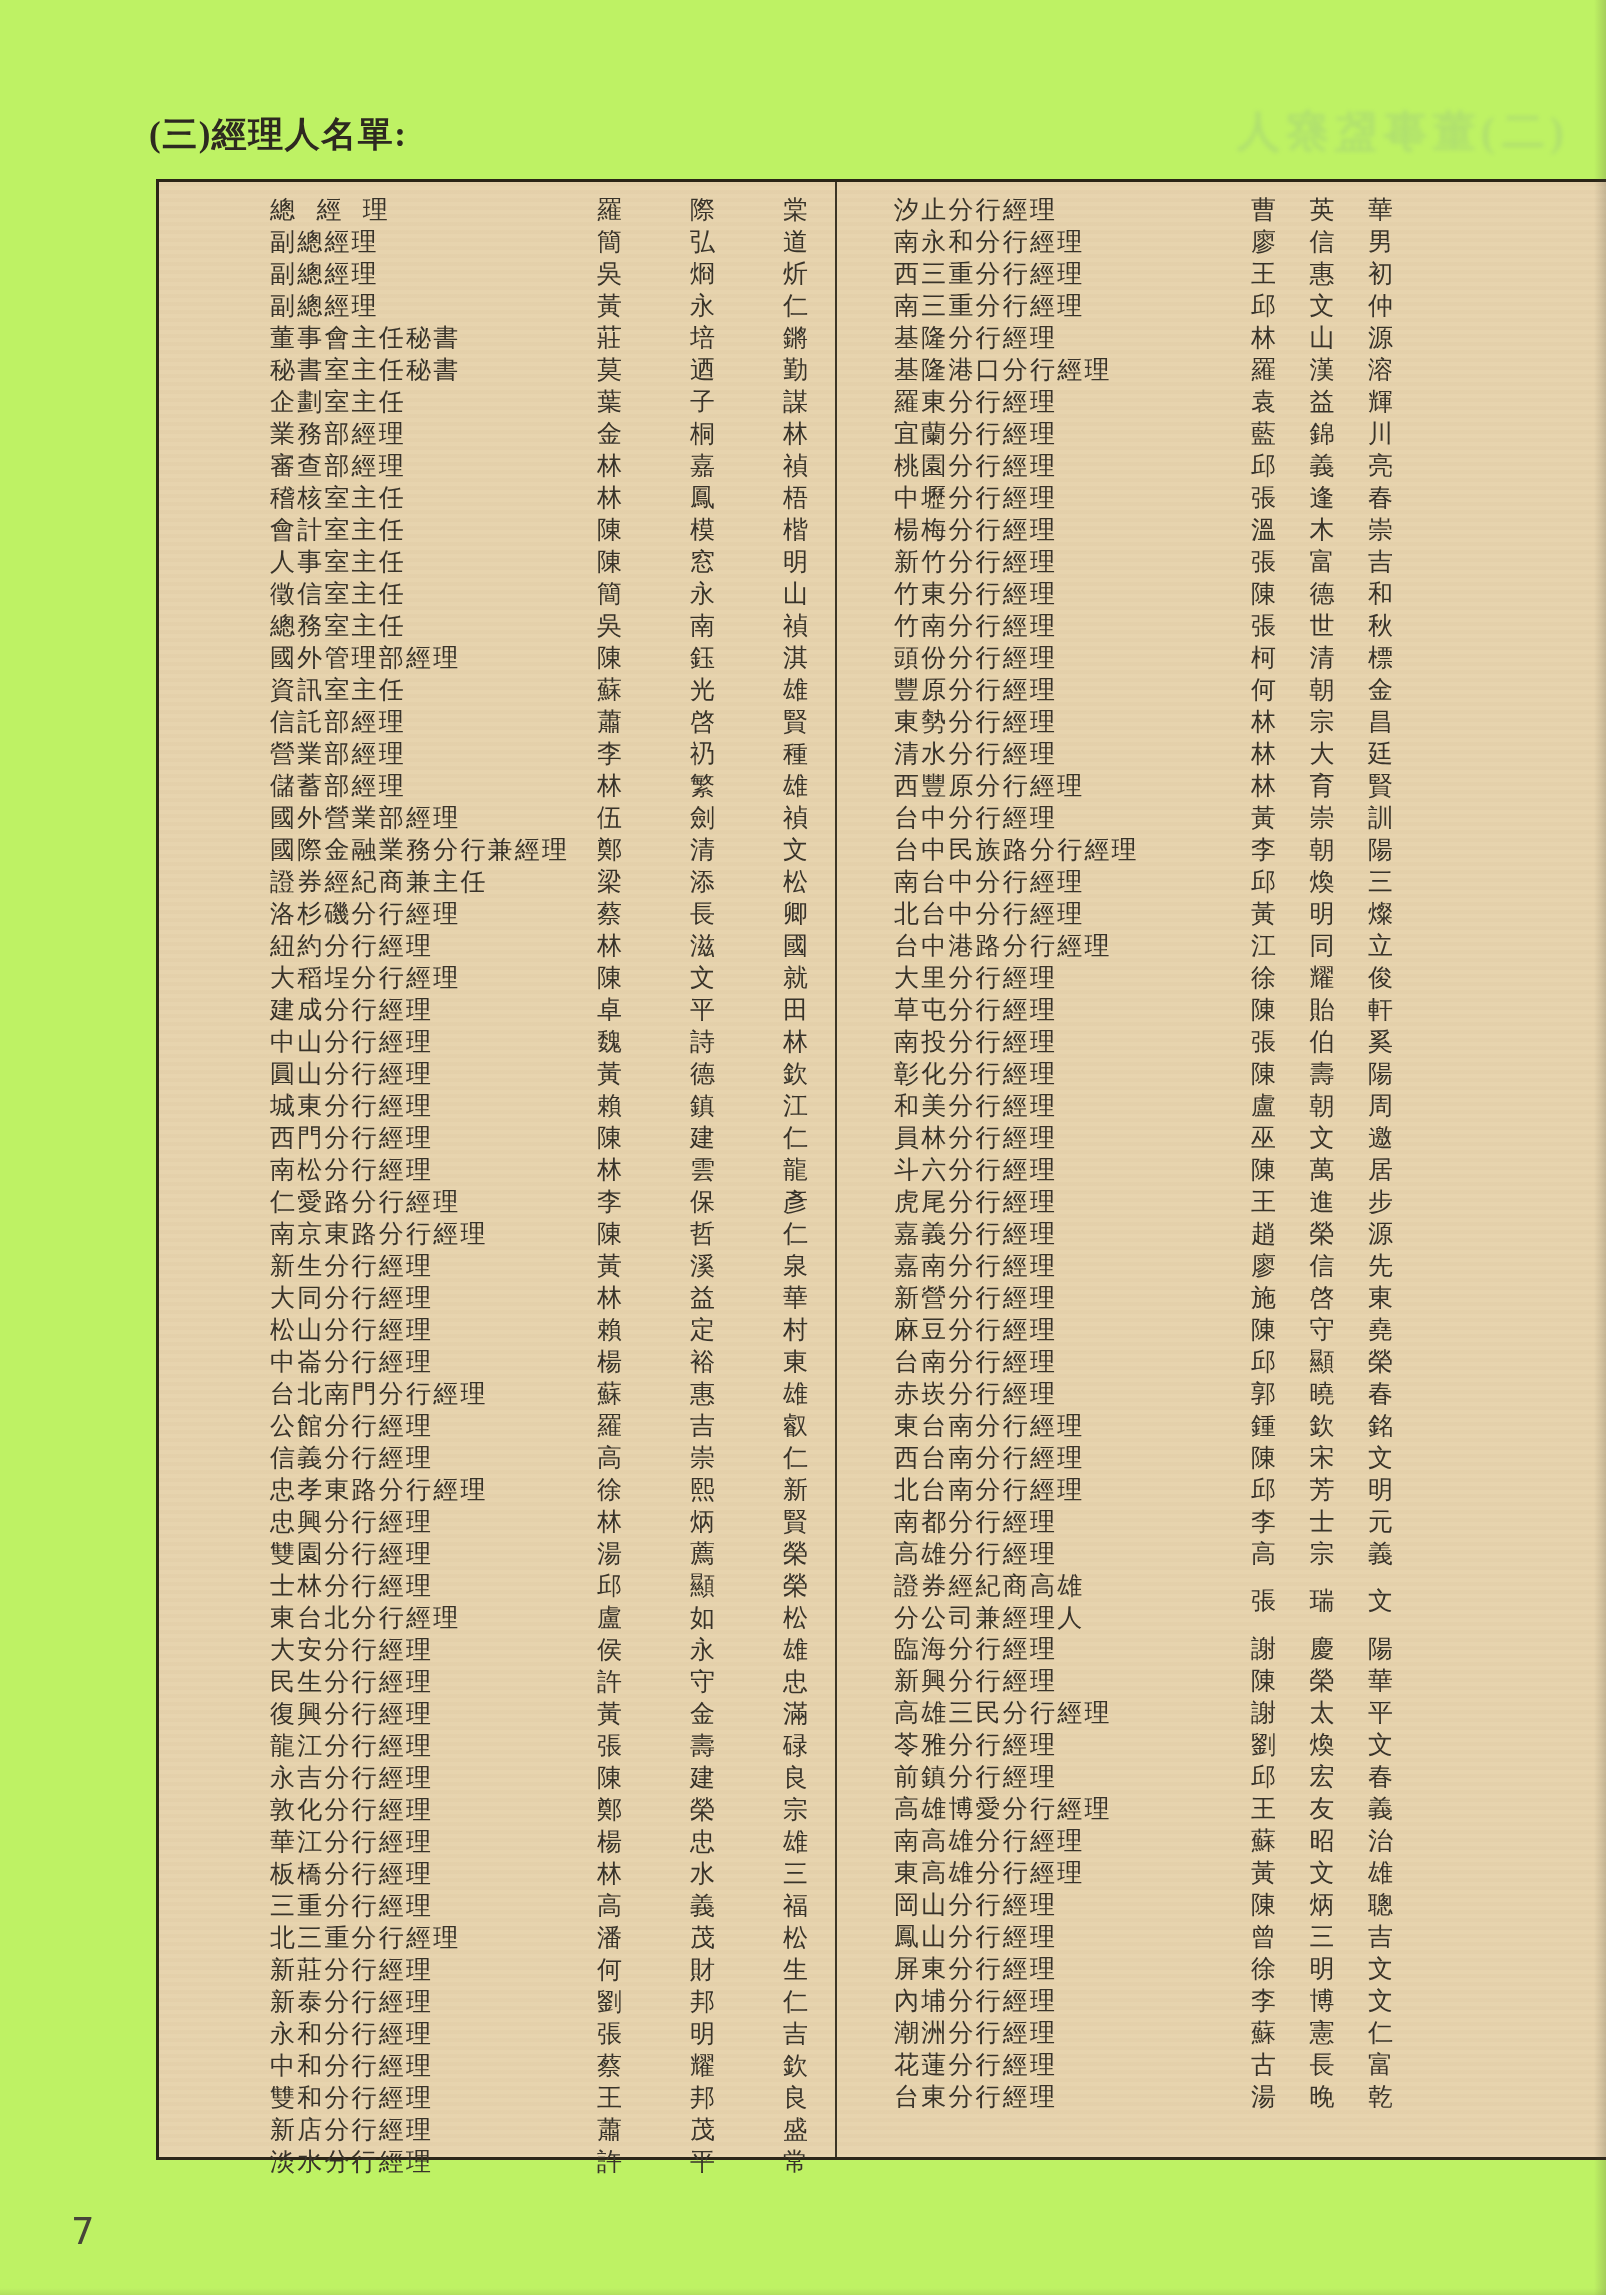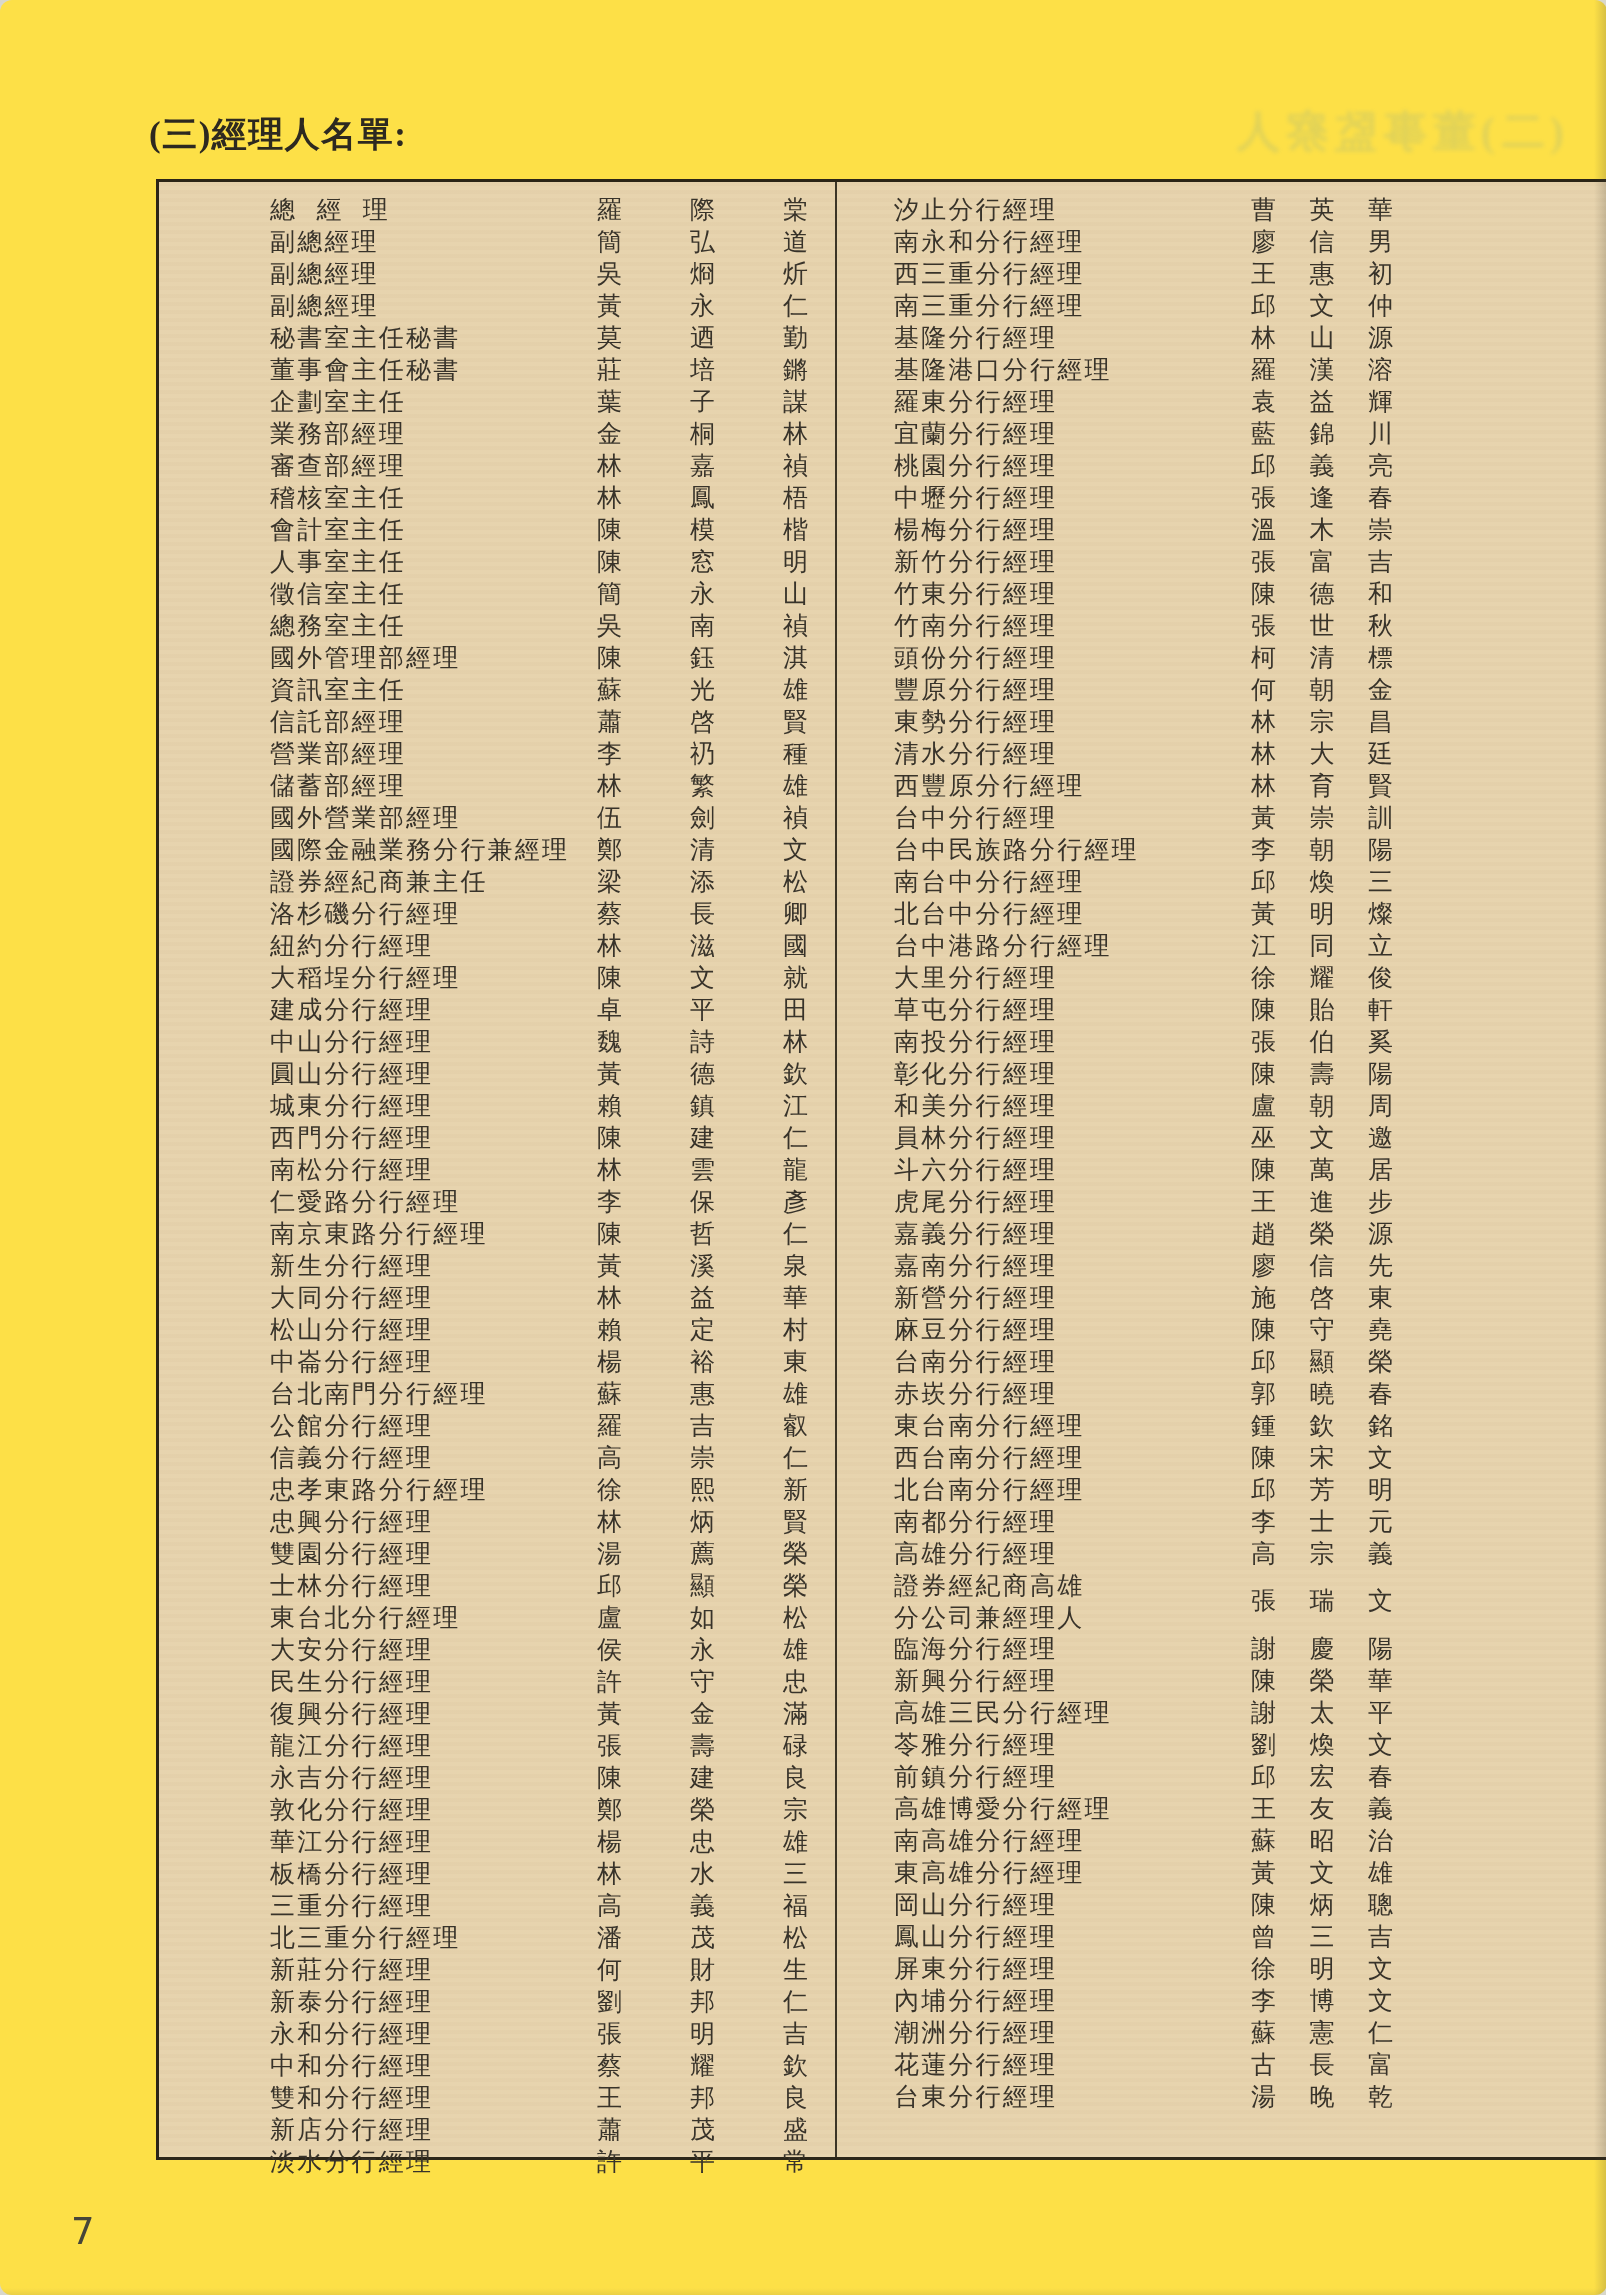--- a/index.html
+++ b/index.html
@@ -1,23 +1,22 @@
 <!DOCTYPE html>
 <html style="font-size:11.8px"><head>
 <meta charset="utf-8">
 <style>
   html,body { margin:0; padding:0; background:#d8d7cb; }
   .page {
     position:relative;
     width:1607px; height:2295px;
-    background:#fde047;
+    background:#bef264;
     font-family:"Liberation Serif","DejaVu Serif",serif;
     color:#3a342a;
     overflow:hidden;
-    border-radius:12px;
   }
   .edge-right {
     position:absolute; right:0; top:0; bottom:0; width:13.3px;
     background:linear-gradient(to left, rgba(70,68,55,0.22), rgba(70,68,55,0));
   }
   .edge-bottom {
     position:absolute; left:0; right:0; bottom:0; height:7.4px;
     background:linear-gradient(to top, rgba(70,68,55,0.10), rgba(70,68,55,0));
   }
   .bleed {
@@ -114,33 +113,33 @@
         </div>
         <div class="row">
           <span class="title">副總經理</span>
           <span class="name">
             <span>黃</span>
             <span>永</span>
             <span>仁</span>
           </span>
         </div>
         <div class="row">
+          <span class="title">董事會主任秘書</span>
+          <span class="name">
+            <span>莊</span>
+            <span>培</span>
+            <span>鏘</span>
+          </span>
+        </div>
+        <div class="row">
           <span class="title">秘書室主任秘書</span>
           <span class="name">
             <span>莫</span>
             <span>迺</span>
             <span>勤</span>
-          </span>
-        </div>
-        <div class="row">
-          <span class="title">董事會主任秘書</span>
-          <span class="name">
-            <span>莊</span>
-            <span>培</span>
-            <span>鏘</span>
           </span>
         </div>
         <div class="row">
           <span class="title">企劃室主任</span>
           <span class="name">
             <span>葉</span>
             <span>子</span>
             <span>謀</span>
           </span>
         </div>

